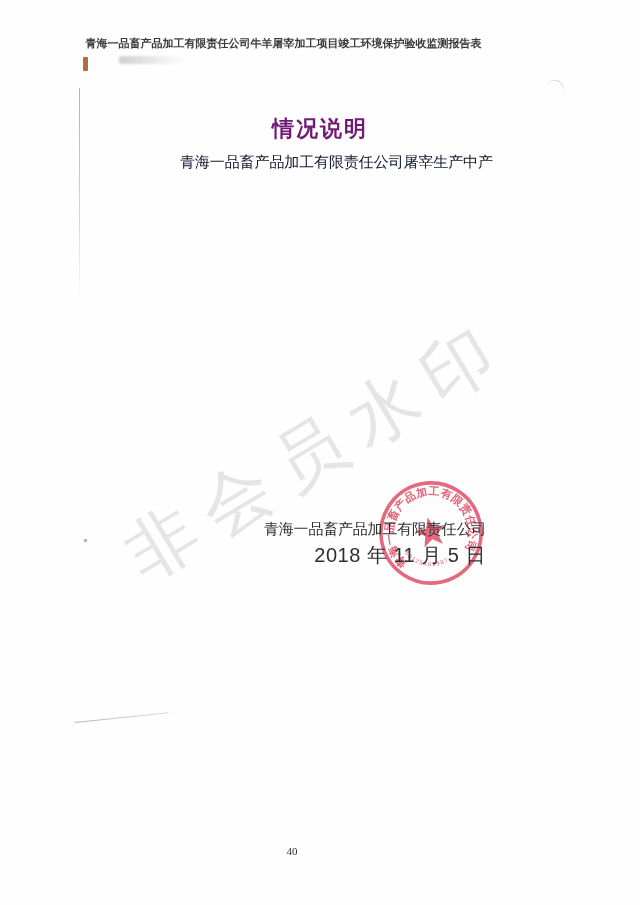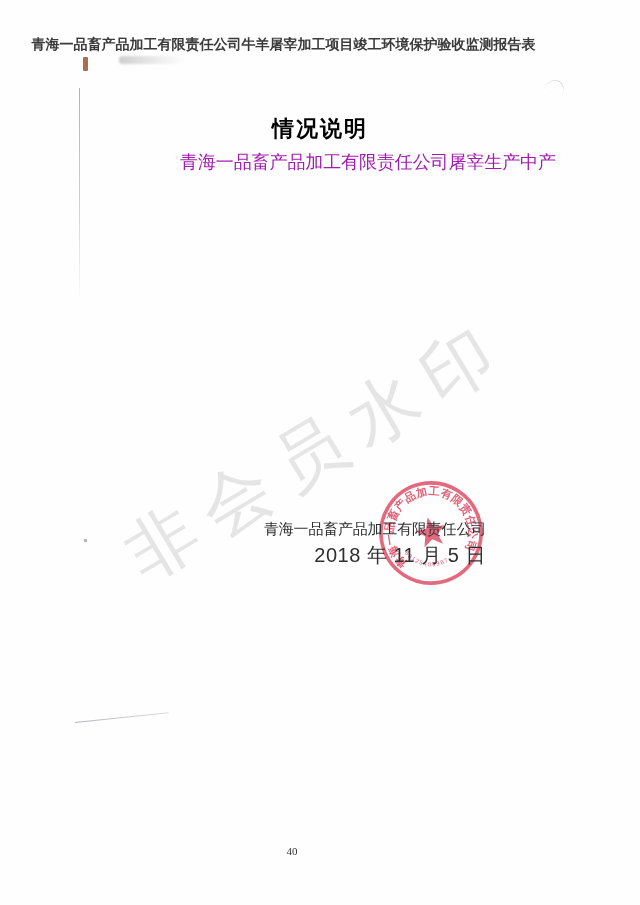--- a/index.html
+++ b/index.html
@@ -3,21 +3,21 @@
 <meta charset="utf-8">
 <style>
   * { margin:0; padding:0; box-sizing:border-box; }
   html,body { width:640px; height:905px; }
   body { background:#fdfdfc; font-family:"Liberation Serif","DejaVu Serif",serif; }
   .page { position:relative; width:640px; height:905px; background:#fefefe; overflow:hidden; }
 
   .running-header {
     position:absolute; top:36px; left:0; width:567px; text-align:center;
     font-family:"Liberation Sans","DejaVu Sans",sans-serif;
-    font-size:14px; font-weight:bold; color:#3a3a3a; letter-spacing:0px;
+    font-size:11px; font-weight:bold; color:#3a3a3a; letter-spacing:0px;
   }
 
   
   .orange-tick { position:absolute; left:83px; top:57px; width:5px; height:14px;
     background:#a55c3a; border-radius:1px; opacity:.9; }
   .header-smudge { position:absolute; left:119px; top:56px; width:66px; height:8px;
     background:linear-gradient(90deg, rgba(120,120,120,.35), rgba(160,160,160,.18) 60%, rgba(180,180,180,0));
     filter:blur(1px); border-radius:3px; }
   .page-edge-line { position:absolute; left:79px; top:88px; width:1px; height:214px;
     background:linear-gradient(180deg, rgba(110,110,150,.55), rgba(120,120,160,.35) 55%, rgba(130,130,170,0)); }
@@ -25,25 +25,25 @@
     border-top:1px solid rgba(140,140,150,.35); border-radius:50% 50% 0 0/100% 100% 0 0;
     transform:rotate(32deg); }
   .fold-line { position:absolute; left:75px; top:722px; width:94px; height:1px;
     background:linear-gradient(90deg, rgba(90,90,120,.45), rgba(120,120,150,.25));
     transform:rotate(-6deg); transform-origin:left center; }
   .speck { position:absolute; left:84px; top:539px; width:3px; height:3px;
     background:rgba(90,90,90,.45); }
 
   .doc-title {
     position:absolute; top:114px; left:0; width:640px; text-align:center;
-    font-size:22px; font-weight:bold; color:#000000; letter-spacing:2px;
+    font-size:22px; font-weight:bold; color:#701a75; letter-spacing:2px;
   }
 
   .paragraph { position:absolute; left:150px; top:151px; width:350px;
-    font-size:18px; color:#a21caf; }
+    font-size:15px; color:#0f172a; }
   .paragraph .line { height:23.5px; line-height:23.5px; letter-spacing:-0.1px; white-space:nowrap; }
   .paragraph .line.indent { text-indent:30px; }
 
   .watermark {
     position:absolute; left:317px; top:451px;
     transform:translate(-50%,-50%) rotate(-31deg);
     font-family:"Liberation Sans","DejaVu Sans",sans-serif;
     font-size:70px; letter-spacing:16px; white-space:nowrap;
     color:rgba(60,60,60,.13); z-index:0;
   }

